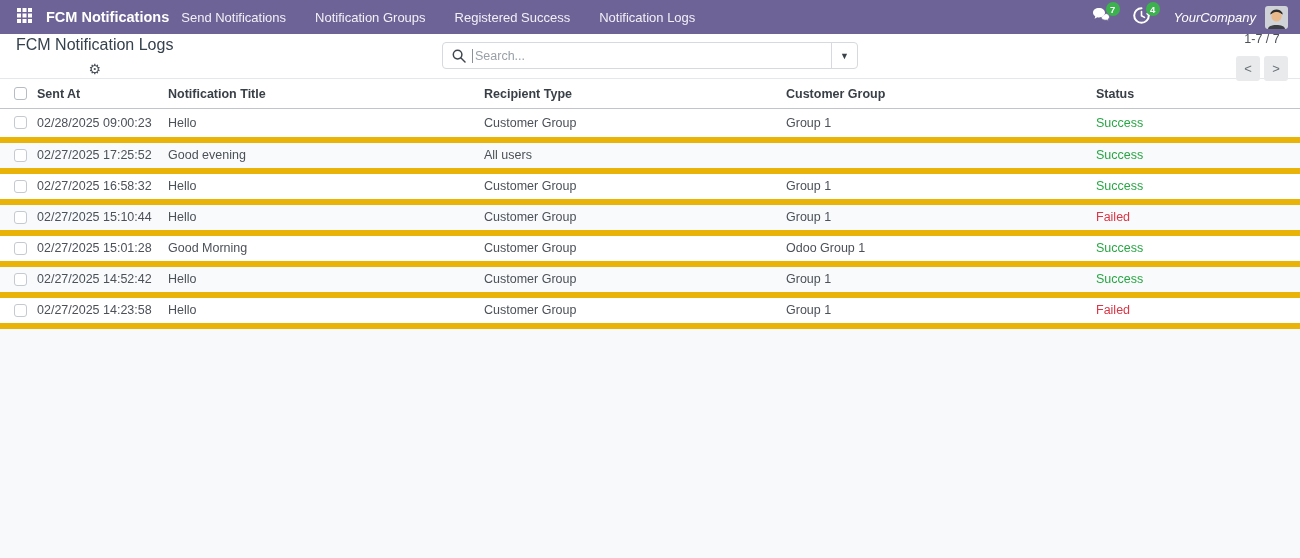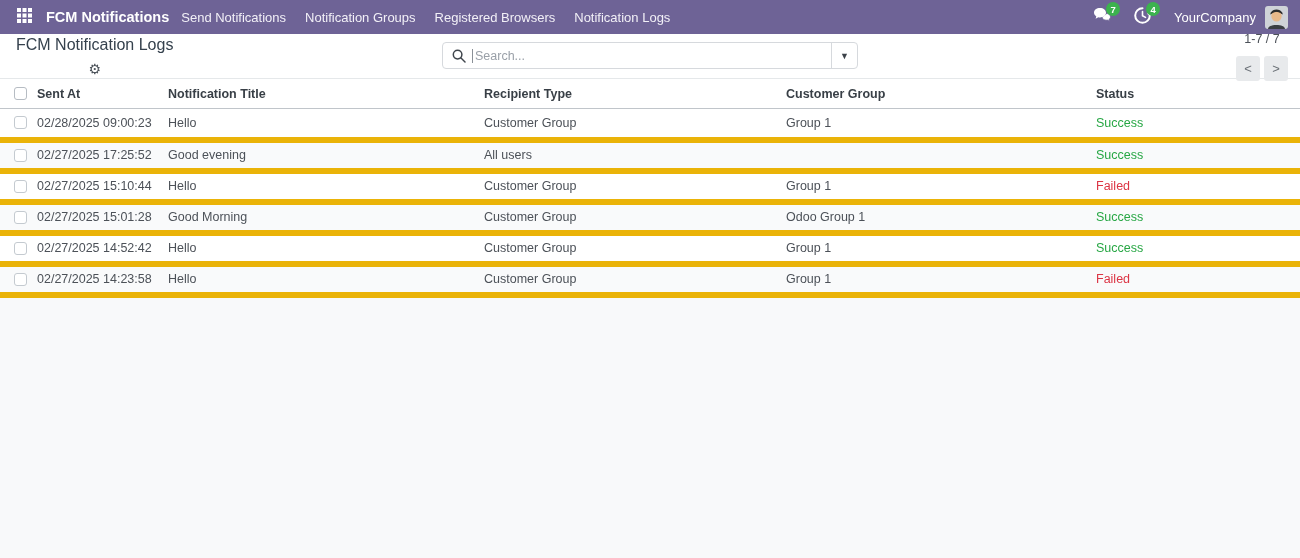--- a/index.html
+++ b/index.html
@@ -3,21 +3,21 @@
 <meta charset="utf-8">
 <style>
   * { margin:0; padding:0; box-sizing:border-box; }
   html,body { width:1300px; height:558px; overflow:hidden; }
   body { font-family:"Liberation Sans", sans-serif; background:#f8f9fa; color:#4c5158; }
 
   
   .topbar { height:34px; background:#6e6396; display:flex; align-items:center; padding:0 12px 0 10px; color:#fff; }
   .apps-btn { background:transparent; border:none; width:28px; height:34px; display:flex; align-items:center; justify-content:center; cursor:pointer; }
   .brand { font-size:14.5px; font-weight:700; color:#fff; margin:0 12px 0 8px; white-space:nowrap; cursor:pointer; }
-  .topnav { display:flex; align-items:center; gap:19px; }
+  .topnav { display:flex; align-items:center; gap:29px; }
   .topnav .menu-item { font-size:13px; color:#f2f0f7; cursor:pointer; white-space:nowrap; }
   .systray { margin-left:auto; display:flex; align-items:center; gap:16px; }
   .systray-icon { position:relative; width:24px; height:24px; display:flex; align-items:center; justify-content:center; cursor:pointer; }
   .badge { position:absolute; top:-3px; right:-6px; min-width:14px; height:14px; border-radius:8px; background:#3cb24e; color:#fff; font-size:9.5px; font-weight:700; display:flex; align-items:center; justify-content:center; padding:0 3px; }
   .company { font-size:13px; color:#fff; cursor:pointer; margin-left:4px; }
   .avatar { width:23px; height:23px; border-radius:3px; overflow:hidden; display:block; cursor:pointer; }
 
   
   .control-panel { position:relative; height:44px; background:#ffffff; display:flex; align-items:center; padding:0 12px 0 16px; }
   .cp-left { display:flex; align-items:center; gap:8px;flex-direction:column; }
@@ -64,21 +64,21 @@
             <rect x="5.5" y="11" width="4" height="4"></rect>
             <rect x="11" y="11" width="4" height="4"></rect>
       </g>
         </svg>
     </span>
   </button>
   <div class="brand">FCM Notifications</div>
   <nav class="topnav">
     <span class="menu-item">Send Notifications</span>
     <span class="menu-item">Notification Groups</span>
-    <span class="menu-item">Registered Browsers</span>
+    <span class="menu-item">Registered Success</span>
     <span class="menu-item">Notification Logs</span>
   </nav>
   <div class="systray">
     <div class="systray-icon">
       <span>
         <svg width="19" height="16" viewBox="0 0 19 16">
           <path d="M7 1 C3.5 1 1 3 1 5.6 C1 7.2 1.9 8.5 3.3 9.4 L2.6 11.8 L5.4 10.3 C5.9 10.4 6.4 10.5 7 10.5 C10.5 10.5 13 8.4 13 5.8 C13 3.1 10.5 1 7 1 Z" fill="#ffffff"></path>
           <path d="M14.2 6.5 C16.2 7 17.5 8.3 17.5 9.9 C17.5 11 16.9 11.9 15.9 12.5 L16.4 14.2 L14.4 13.1 C14 13.2 13.7 13.2 13.3 13.2 C11.2 13.2 9.5 12 9.2 10.4" fill="#ffffff" stroke="#6e6396" stroke-width="0.8"></path>
         </svg>
       </span>
@@ -87,21 +87,21 @@
     <div class="systray-icon">
       <span>
         <svg width="17" height="17" viewBox="0 0 17 17">
           <path d="M8.5 1.2 A7.3 7.3 0 1 0 15.8 8.5" fill="none" stroke="#ffffff" stroke-width="2" stroke-linecap="round"></path>
           <path d="M15.8 8.5 L13.6 6.3 M15.8 8.5 L17 5.8" stroke="#ffffff" stroke-width="1.4" fill="none"></path>
           <path d="M8.5 4.5 L8.5 8.8 L11.5 10.4" fill="none" stroke="#ffffff" stroke-width="1.6" stroke-linecap="round"></path>
         </svg>
       </span>
       <span class="badge">4</span>
     </div>
-    <div style="display:flex;align-items:center;gap:9px;">
+    <div style="display:flex;align-items:center;gap:9px;font-style:italic;">
       <span class="company">YourCompany</span>
       <span class="avatar">
         <svg width="23" height="23" viewBox="0 0 23 23">
           <rect width="23" height="23" fill="#cfd3d8"></rect>
           <ellipse cx="11.5" cy="10" rx="5.2" ry="5.6" fill="#e8b98a"></ellipse>
           <path d="M5.8 9 C5.8 4.5 17.2 4.5 17.2 9 L17 6.5 C15.5 2.5 7.5 2.5 6 6.5 Z" fill="#2e2e2e"></path>
           <path d="M5.5 8.5 Q11.5 3.2 17.5 8.5 L17.5 6.8 Q11.5 1.8 5.5 6.8 Z" fill="#2e2e2e"></path>
           <path d="M3 23 C3 17.5 20 17.5 20 23 Z" fill="#3b3f44"></path>
         </svg>
       </span>
@@ -183,20 +183,30 @@
       <td>02/27/2025 17:25:52</td>
       <td>Good evening</td>
       <td>All users</td>
       <td></td>
       <td class="status-cell" style="color: rgb(40, 167, 69);">Success</td>
     </tr>
     <tr>
       <td class="cb-cell">
           <input type="checkbox" style="">
         </td>
+      <td>02/27/2025 16:58:32</td>
+      <td>Hello</td>
+      <td>Customer Group</td>
+      <td>Group 1</td>
+      <td class="status-cell" style="color: rgb(40, 167, 69);">Success</td>
+    </tr>
+    <tr>
+      <td class="cb-cell">
+          <input type="checkbox" style="">
+        </td>
       <td>02/27/2025 15:10:44</td>
       <td>Hello</td>
       <td>Customer Group</td>
       <td>Group 1</td>
       <td class="status-cell" style="color: rgb(220, 53, 69);">Failed</td>
     </tr>
     <tr>
       <td class="cb-cell">
           <input type="checkbox" style="">
         </td>

